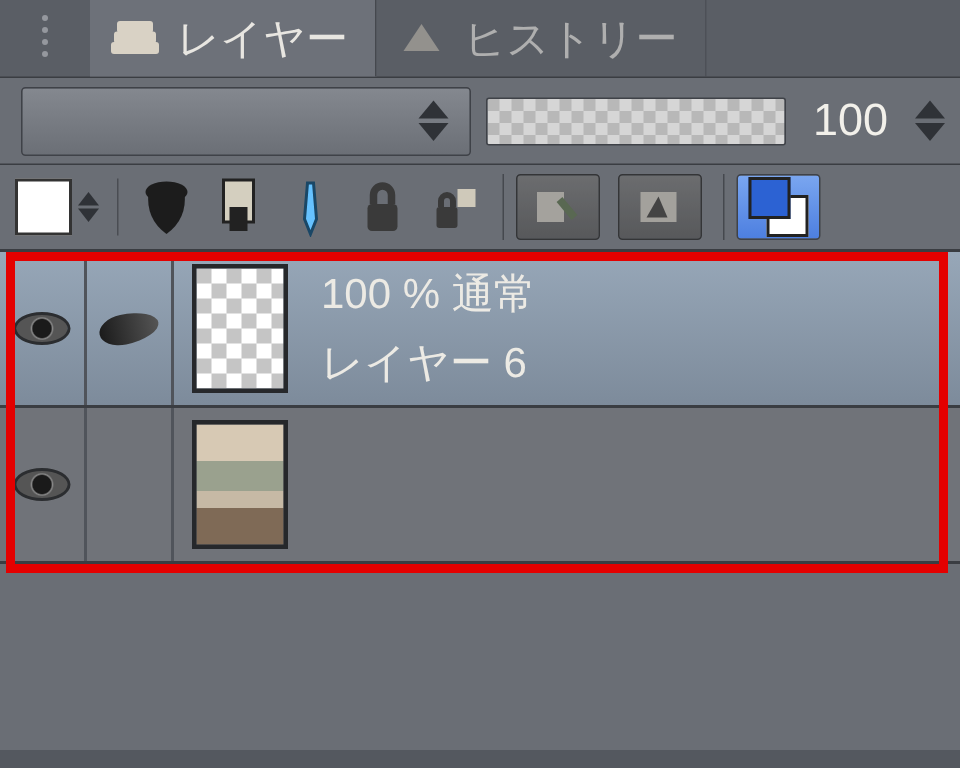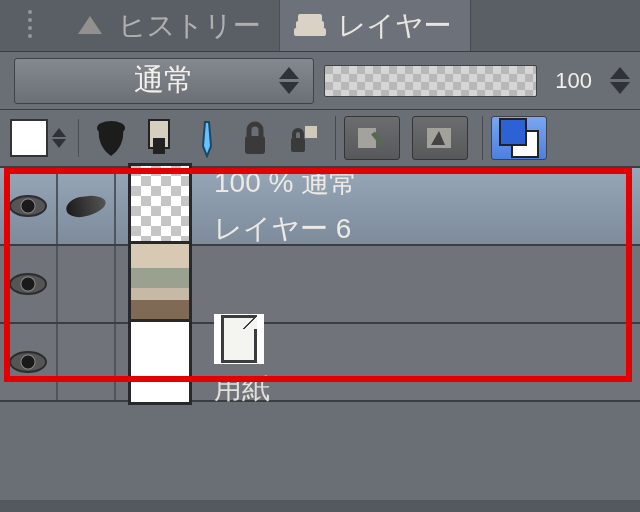--- a/index.html
+++ b/index.html
@@ -74,21 +74,21 @@
   .opacity-bar {
     flex: 1;
     height: 32px;
     background:
       repeating-conic-gradient(#d6d6d6 0 25%, #b8b8b8 0 50%) 0 0/16px 16px;
     border: 1px solid #3f4248;
     border-radius: 2px;
   }
   .opacity-val {
     color: #f2f0ea;
-    font-size: 22px;
+    font-size: 30px;
     text-align: left;
     padding: 0 4px 0 8px;
   }
 
   
   .tools-row {
     display:flex;
     align-items:center;
     height:58px;
     background:#6a6e75;
@@ -123,21 +123,21 @@
 
   
   .layers {
     position:relative;
   }
   .layer-row {
     display:flex;
     align-items:stretch;
     border-bottom:2px solid #3a3d42;
     background:#707379;
-    height:78px;
+    height:104px;
   }
   .layer-row.selected {
     background: linear-gradient(#97a7b8, #7d8b9b);
   }
   .vis-col, .edit-col {
     width:58px;
     border-right:2px solid #50545b;
     display:flex;align-items:center;justify-content:center;
   }
   .eye {
@@ -211,43 +211,42 @@
 
 <div class="tabs">
   <div class="tab-grip">
     <svg width="10" height="40">
         <circle cx="5" cy="6" r="2" fill="#95989e"></circle>
         <circle cx="5" cy="14" r="2" fill="#95989e"></circle>
         <circle cx="5" cy="22" r="2" fill="#95989e"></circle>
         <circle cx="5" cy="30" r="2" fill="#95989e"></circle>
       </svg>
   </div>
-  <div class="tab inactive">
-    <span class="tab-icon">
-      <svg viewBox="0 0 40 36">
-          <path d="M8 26 L20 8 L24 14 L32 26 Z" fill="#b9b4a8"></path>
-        </svg>
-    </span>
-    <span class="tab-label">ヒストリー</span>
-  </div>
   <div class="tab active">
     <span class="tab-icon">
       <svg class="stack-icon" viewBox="0 0 40 36">
           <rect x="4" y="20" width="32" height="8" rx="2"></rect>
           <rect x="6" y="13" width="28" height="8" rx="2"></rect>
           <rect x="8" y="6" width="24" height="8" rx="2"></rect>
         </svg>
     </span>
     <span class="tab-label">レイヤー</span>
   </div>
+  <div class="tab inactive">
+    <span class="tab-icon">
+      <svg viewBox="0 0 40 36">
+          <path d="M8 26 L20 8 L24 14 L32 26 Z" fill="#b9b4a8"></path>
+        </svg>
+    </span>
+    <span class="tab-label">ヒストリー</span>
+  </div>
 </div>
 
 <div class="blend-row">
   <div class="dropdown">
-    <span>通常</span>
     <span class="spinner" style="position:absolute;right:10px;">
       <span class="tri-up"></span>
         <span class="tri-down"></span>
     </span>
   </div>
   <div class="opacity-bar"></div>
   <span class="opacity-val">100</span>
   <span class="spinner">
     <span class="tri-up"></span>
       <span class="tri-down"></span>
@@ -339,34 +338,17 @@
   <div class="layer-row">
     <div class="vis-col">
         <span class="eye"></span>
       </div>
     <div class="edit-col"></div>
     <div class="thumb-col">
         <div class="thumb image"></div>
       </div>
   </div>
 
-  <div class="layer-row">
-    <div class="vis-col">
-        <span class="eye"></span>
-      </div>
-    <div class="edit-col"></div>
-    <div class="thumb-col">
-        <div class="thumb white"></div>
-      </div>
-    <div class="info-col">
-      <div class="info-top" style="height:46px;display:flex;align-items:center;">
-        <div class="thumb icon" style="width:50px;height:50px;border-width:0;">
-          <span class="page-glyph"></span>
-        </div>
-      </div>
-      <div class="info-name">用紙</div>
-    </div>
-  </div>
 
   <div class="annot"></div>
 </div>
 
 <div class="hscroll"></div>
 
 </body></html>

